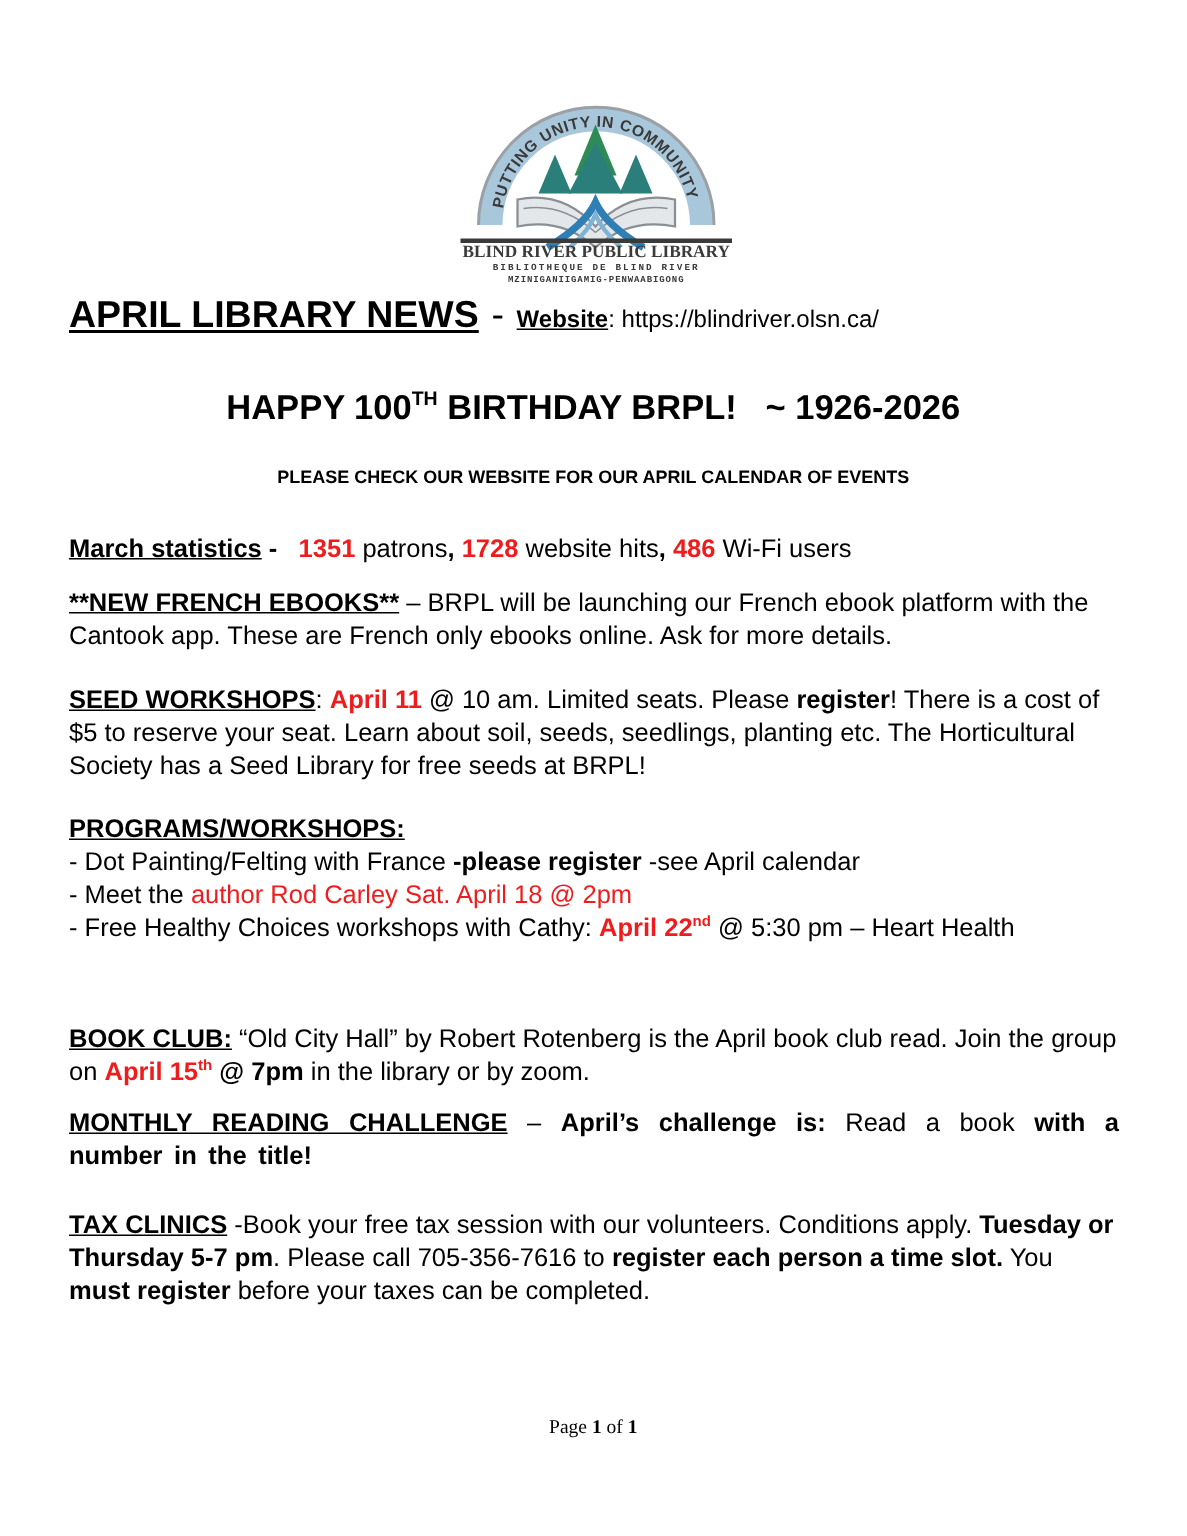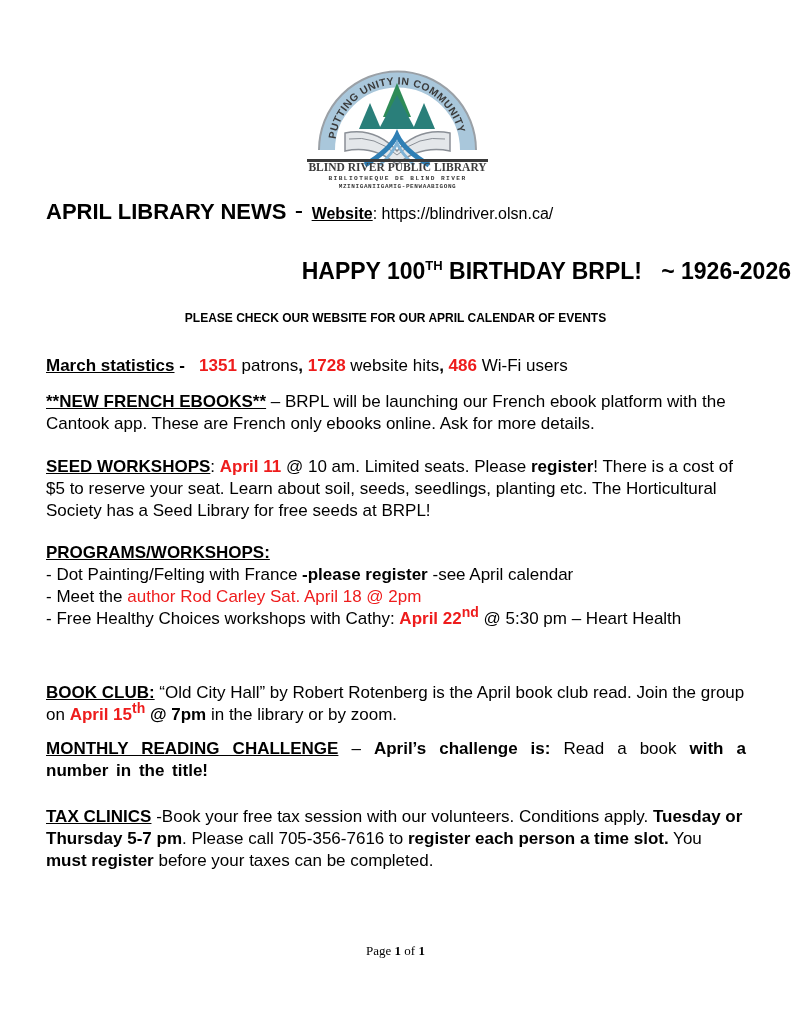--- a/index.html
+++ b/index.html
@@ -2,39 +2,39 @@
 <html><head>
 <meta charset="utf-8">
 <style>
   html, body { margin: 0; padding: 0; background: #ffffff; }
   body {
     width: 791px; height: 1024px; position: relative; overflow: hidden;
     font-family: "Liberation Sans", sans-serif; color: #000;
   }
   .logo { position: absolute; left: 305px; top: 55px; width: 185px; height: 135px; }
   .title-line { position: absolute; left: 46px; top: 196px; white-space: nowrap; }
-  .title-main { font-size: 22px; font-weight: bold; }
+  .title-main { font-size: 25px; font-weight: bold; text-decoration: underline; }
   .title-dash { font-size: 25px; margin: 0 4px; }
   .site-label { font-size: 16px; font-weight: bold; text-decoration: underline; }
   .site-url { font-size: 16px; }
   .birthday {
-    position: absolute; left: 0; right: 0; top: 258px; text-align: right;
+    position: absolute; left: 0; right: 0; top: 258px; text-align: center;
     font-size: 23px; font-weight: bold; white-space: nowrap;
   }
   .birthday sup { font-size: 13px; vertical-align: 9px; }
   .calendar-note {
     position: absolute; left: 0; right: 0; top: 311px; text-align: center;
     font-size: 12px; font-weight: bold;
   }
   .section { position: absolute; left: 46px; width: 700px; font-size: 17px; line-height: 22px; }
   .hd { font-weight: bold; text-decoration: underline; }
   .b { font-weight: bold; }
   .red { color: #ee1c1c; }
   .rb { color: #ee1c1c; font-weight: bold; }
-  sup.s { font-size: 14px; vertical-align: 7px; line-height: 0; }
+  sup.s { font-size: 10px; vertical-align: 7px; line-height: 0; }
   .justify { text-align: justify; text-align-last: left; word-spacing: 3px; }
   .footer {
     position: absolute; left: 0; right: 0; top: 943px; text-align: center;
     font-family: "Liberation Serif", serif; font-size: 13px;
   }
   .line { display: block; }
 </style>
 </head>
 <body>
 

